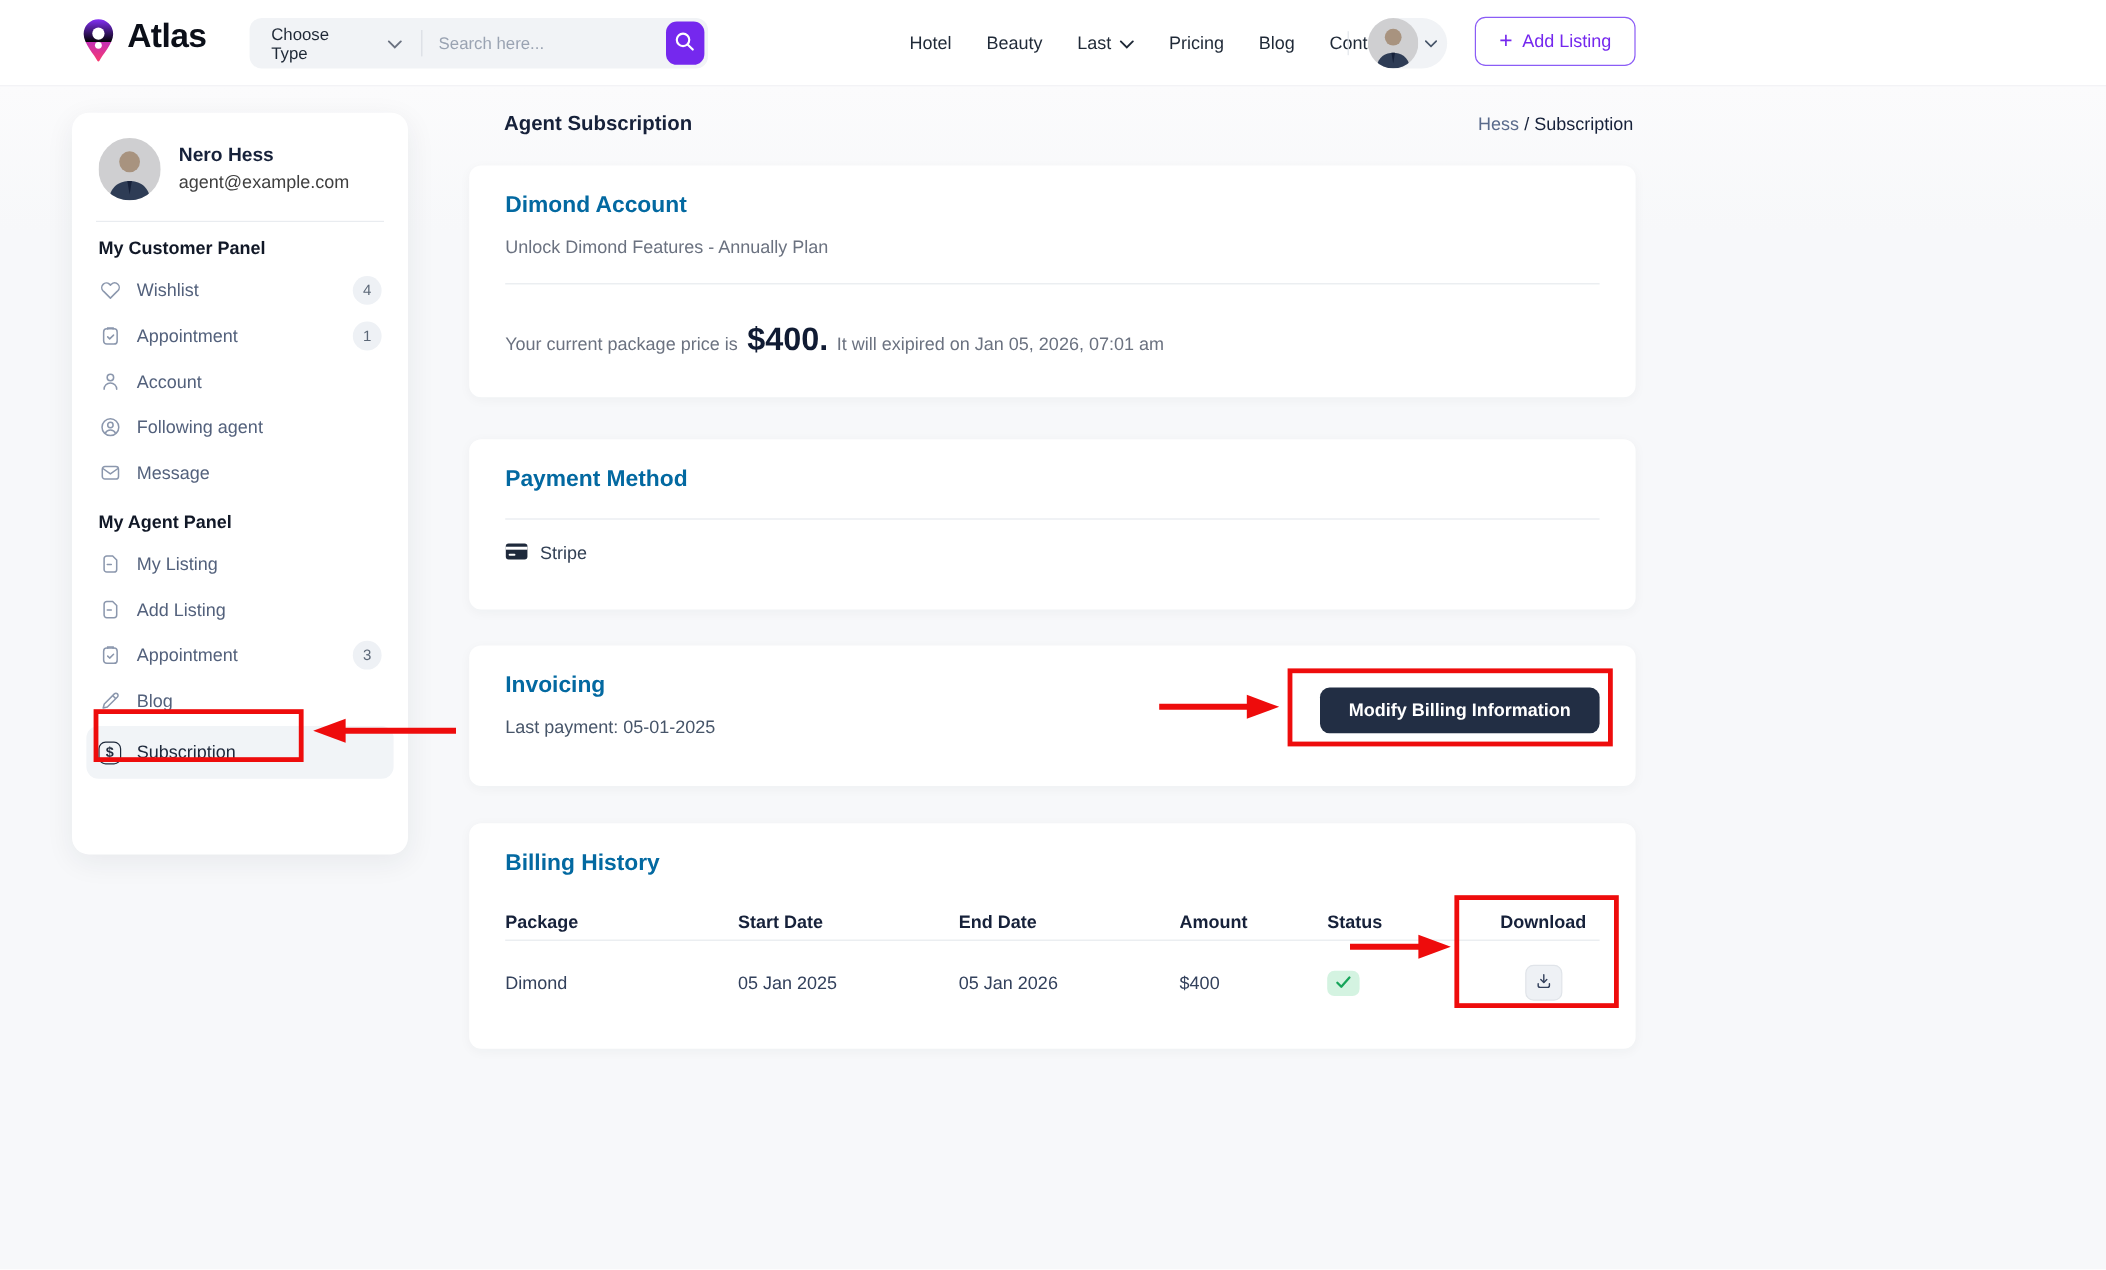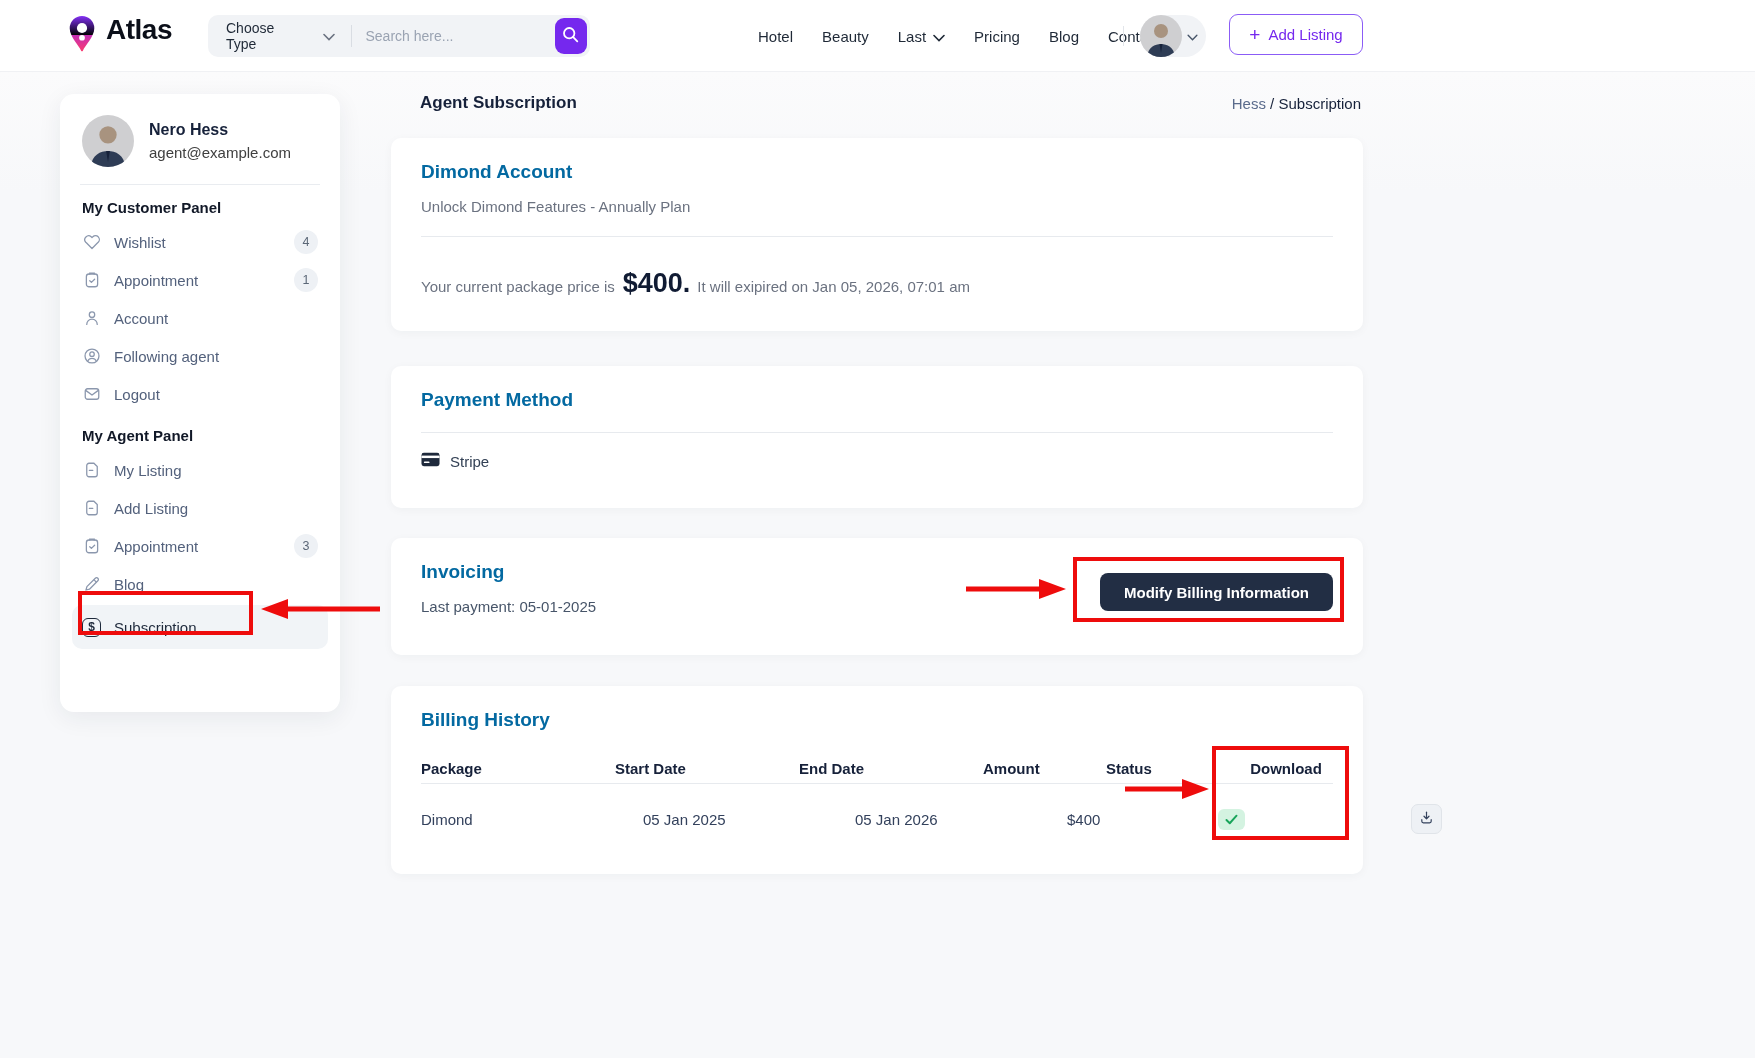--- a/index.html
+++ b/index.html
@@ -224,21 +224,21 @@
       </span>
     <span>Following agent</span>
   </div>
   <div class="sb-item">
     <span class="ic">
         <svg width="18" height="18" viewBox="0 0 24 24" fill="none" stroke="currentColor" stroke-width="1.7">
           <rect x="3" y="5" width="18" height="14" rx="3"></rect>
           <path d="M4 7.5l8 5.8 8-5.8" stroke-linecap="round" stroke-linejoin="round"></path>
         </svg>
       </span>
-    <span>Logout</span>
+    <span>Message</span>
   </div>
 
   <div class="sb-heading" style="margin-top:14px;">My Agent Panel</div>
 
   <div class="sb-item">
     <span class="ic">
         <svg width="18" height="18" viewBox="0 0 24 24" fill="none" stroke="currentColor" stroke-width="1.7">
           <path d="M5 6a3 3 0 0 1 3-3h6.5L19 7.5V18a3 3 0 0 1-3 3H8a3 3 0 0 1-3-3z"></path>
           <path d="M8.5 12.5H13" stroke-linecap="round"></path>
         </svg>
@@ -325,21 +325,21 @@
     <div class="card-title" style="padding-top:23px;">Billing History</div>
     <div class="bh-grid" style="margin-top:22px; height:30px;">
       <span class="bh-head">Package</span>
       <span class="bh-head">Start Date</span>
       <span class="bh-head">End Date</span>
       <span class="bh-head">Amount</span>
       <span class="bh-head">Status</span>
       <span class="bh-head center-col">Download</span>
     </div>
     <div class="hr"></div>
-    <div class="bh-grid" style="margin-top:9px; height:52px;gap:28px;">
+    <div class="bh-grid" style="margin-top:9px; height:52px;">
       <span class="bh-cell">Dimond</span>
       <span class="bh-cell">05 Jan 2025</span>
       <span class="bh-cell">05 Jan 2026</span>
       <span class="bh-cell">$400</span>
       <span class="bh-cell">
         <span class="status-badge">
           <span><svg width="13" height="11" viewBox="0 0 14 12">
                 <path d="M1.5 6.5l3.6 3.6L12.5 1.8" fill="none" stroke="#17a45a" stroke-width="2.1" stroke-linecap="round" stroke-linejoin="round"></path>
               </svg></span>
         </span>

